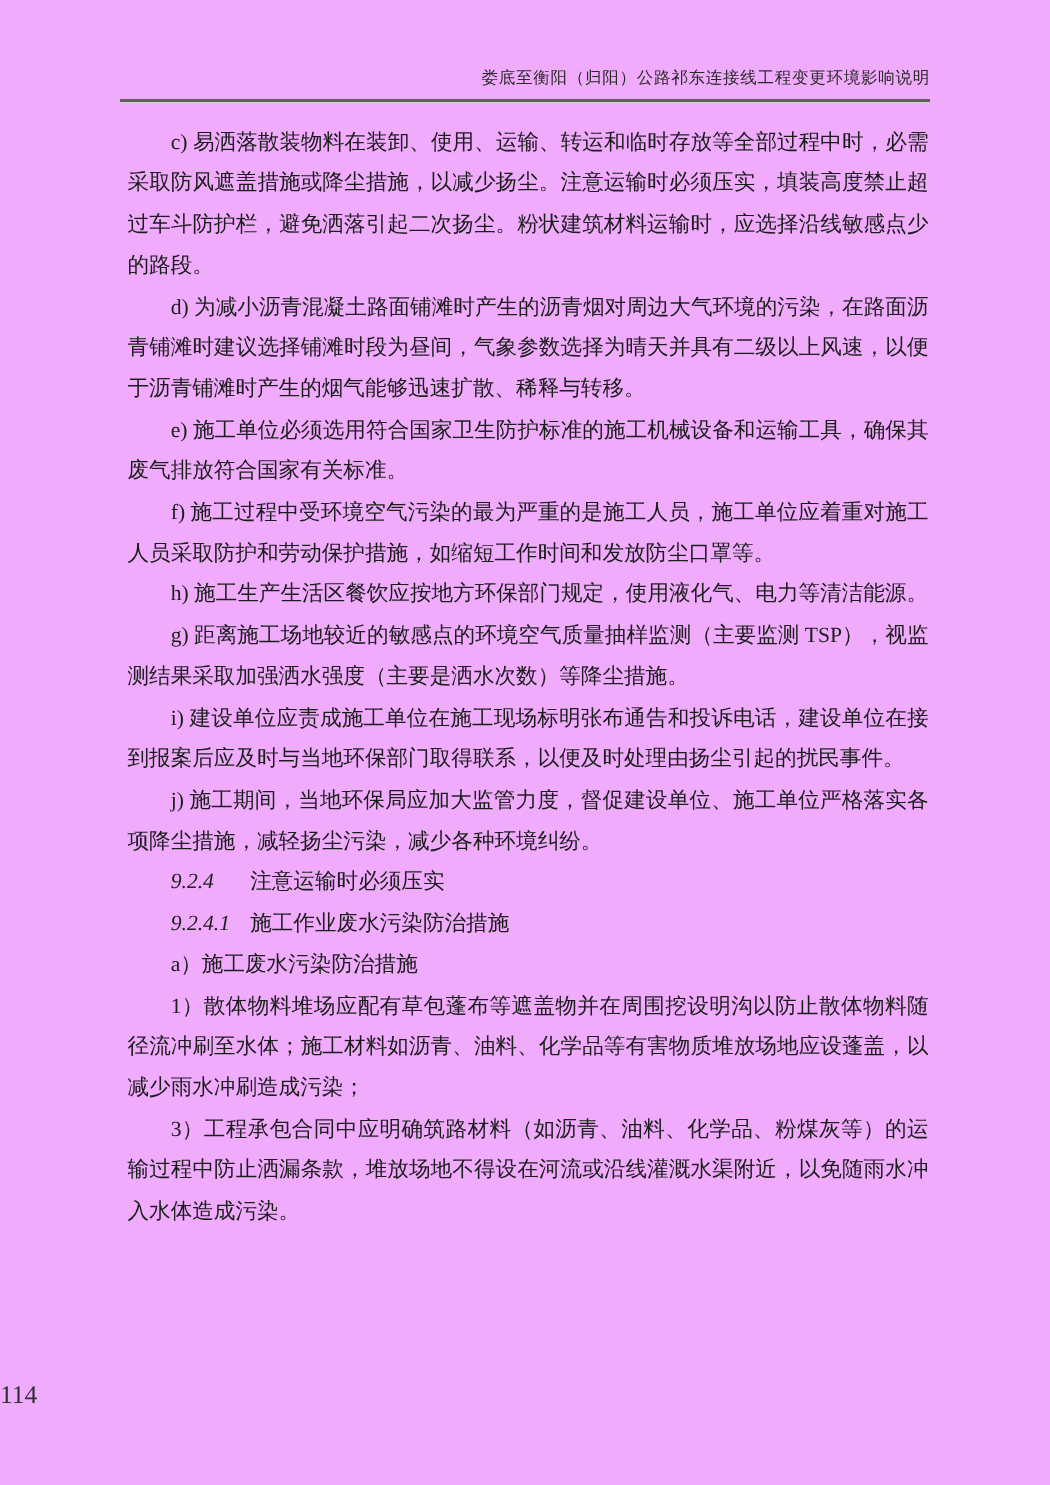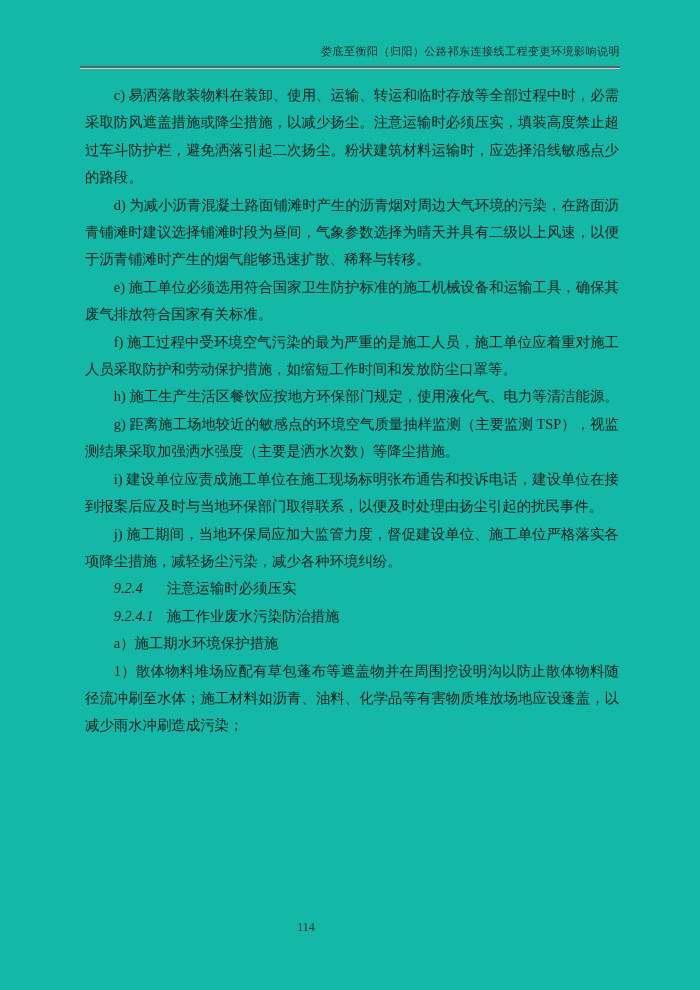--- a/index.html
+++ b/index.html
@@ -2,21 +2,21 @@
 <html><head>
 <meta charset="utf-8">
 <style>
   html, body { margin: 0; padding: 0; }
   body { background: #888; }
   .page {
     position: relative;
     width: 700px;
     height: 990px;
     margin: 0 auto;
-    background: #14b8a6;
+    background: #f0abfc;
     font-family: "Liberation Serif", "DejaVu Serif", serif;
     color: #1c1c1c;
     overflow: hidden;
   }
   .page-header {
     position: absolute;
     top: 44px;
     left: 80px;
     right: 80px;
     text-align: right;
@@ -51,22 +51,22 @@
     display: inline-block;
     width: 53px;
     text-indent: 0;
     font-style: italic;
   }
   .page-footer {
     position: absolute;
     top: 920px;
     left: 0;
     width: 612px;
-    text-align: center;
-    font-size: 12px;
+    text-align: left;
+    font-size: 17px;
     color: #2f2f2f;
   }
 </style>
 </head>
 <body>
 
 <div class="page">
 
   <div class="page-header">
     <span>娄底至衡阳（归阳）公路祁东连接线工程变更环境影响说明</span>
@@ -82,21 +82,22 @@
     <p>i) 建设单位应责成施工单位在施工现场标明张布通告和投诉电话，建设单位在接到报案后应及时与当地环保部门取得联系，以便及时处理由扬尘引起的扰民事件。</p>
     <p>j) 施工期间，当地环保局应加大监管力度，督促建设单位、施工单位严格落实各项降尘措施，减轻扬尘污染，减少各种环境纠纷。</p>
 
     <p class="heading">
       <span class="h-num">9.2.4</span><span>注意运输时必须压实</span>
     </p>
     <p class="heading">
       <span class="h-num">9.2.4.1</span><span>施工作业废水污染防治措施</span>
     </p>
 
-    <p>a）施工期水环境保护措施</p>
+    <p>a）施工废水污染防治措施</p>
     <p>1）散体物料堆场应配有草包蓬布等遮盖物并在周围挖设明沟以防止散体物料随径流冲刷至水体；施工材料如沥青、油料、化学品等有害物质堆放场地应设蓬盖，以减少雨水冲刷造成污染；</p>
+    <p>3）工程承包合同中应明确筑路材料（如沥青、油料、化学品、粉煤灰等）的运输过程中防止洒漏条款，堆放场地不得设在河流或沿线灌溉水渠附近，以免随雨水冲入水体造成污染。</p>
   </div>
 
   <div class="page-footer">
     <span>114</span>
   </div>
 
 </div>
 
 </body></html>

